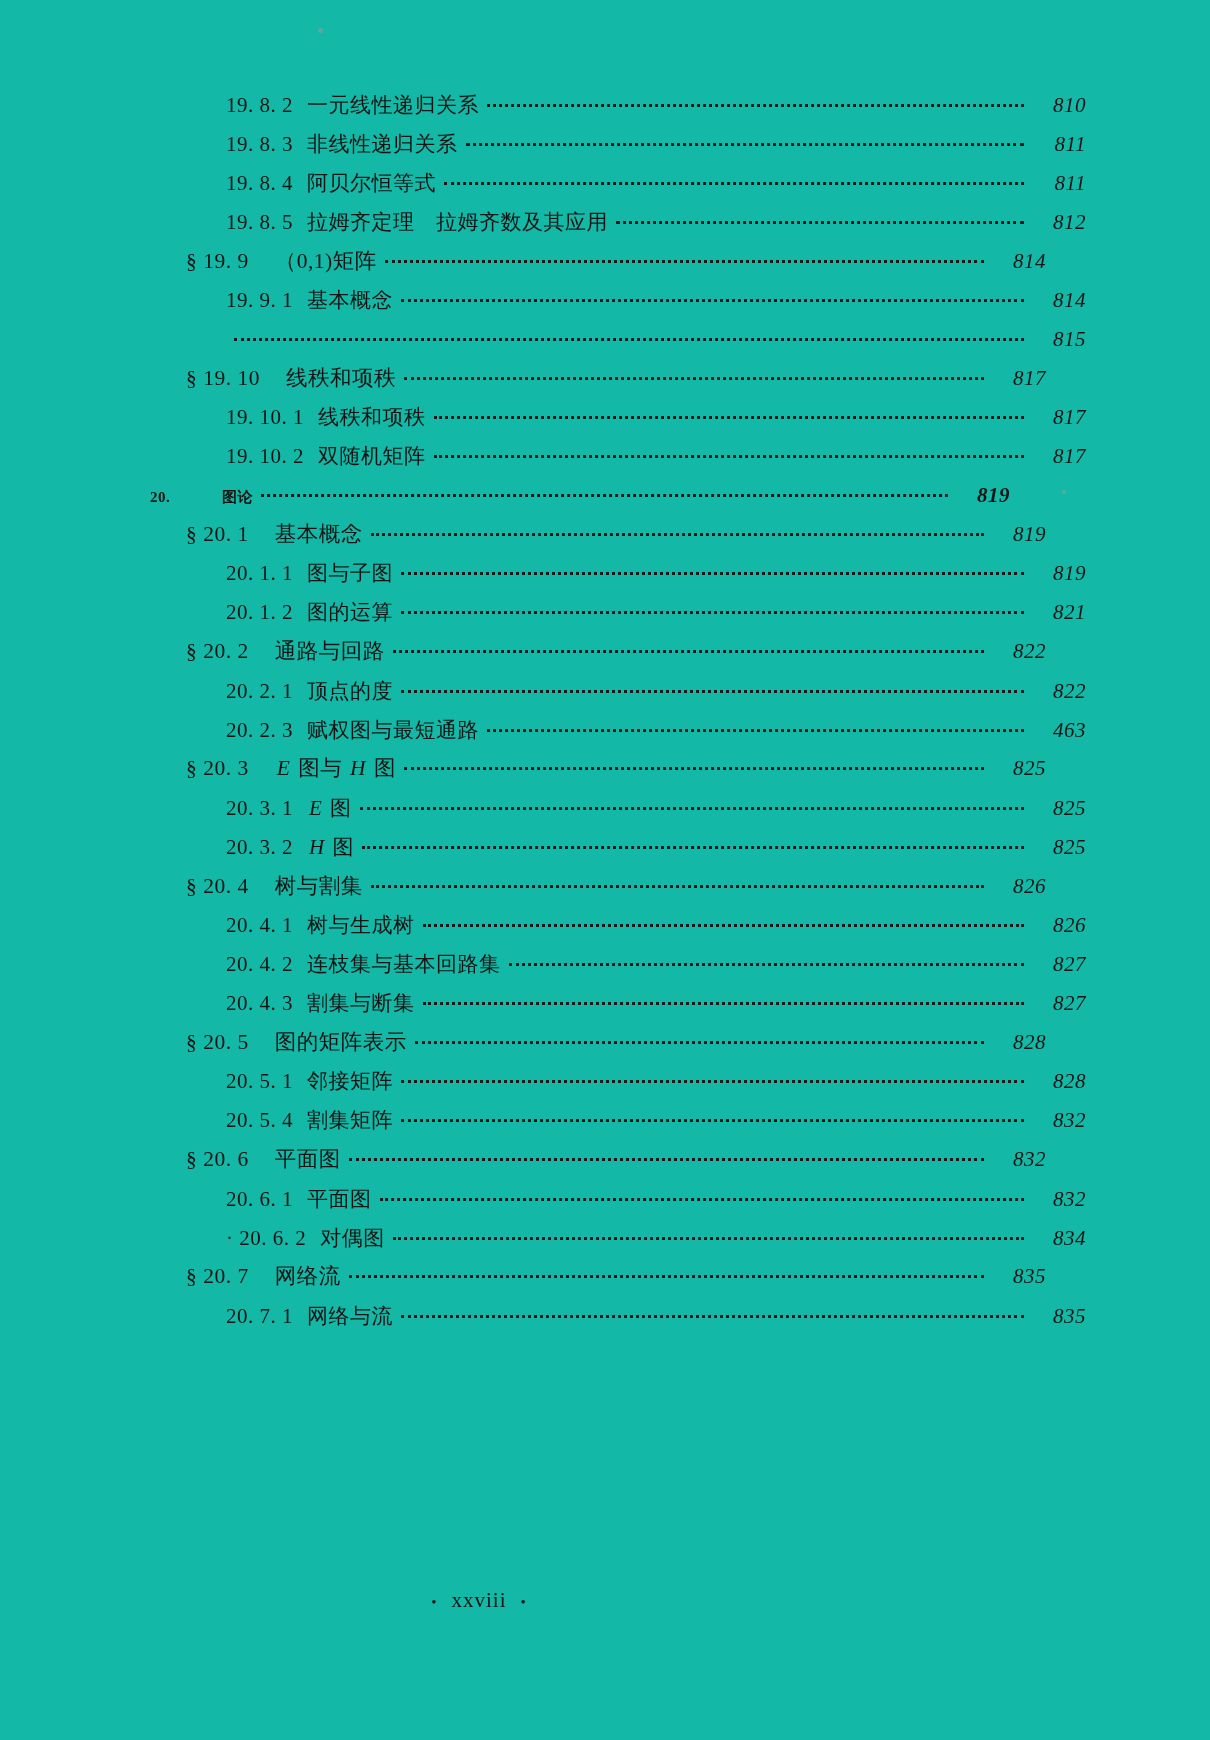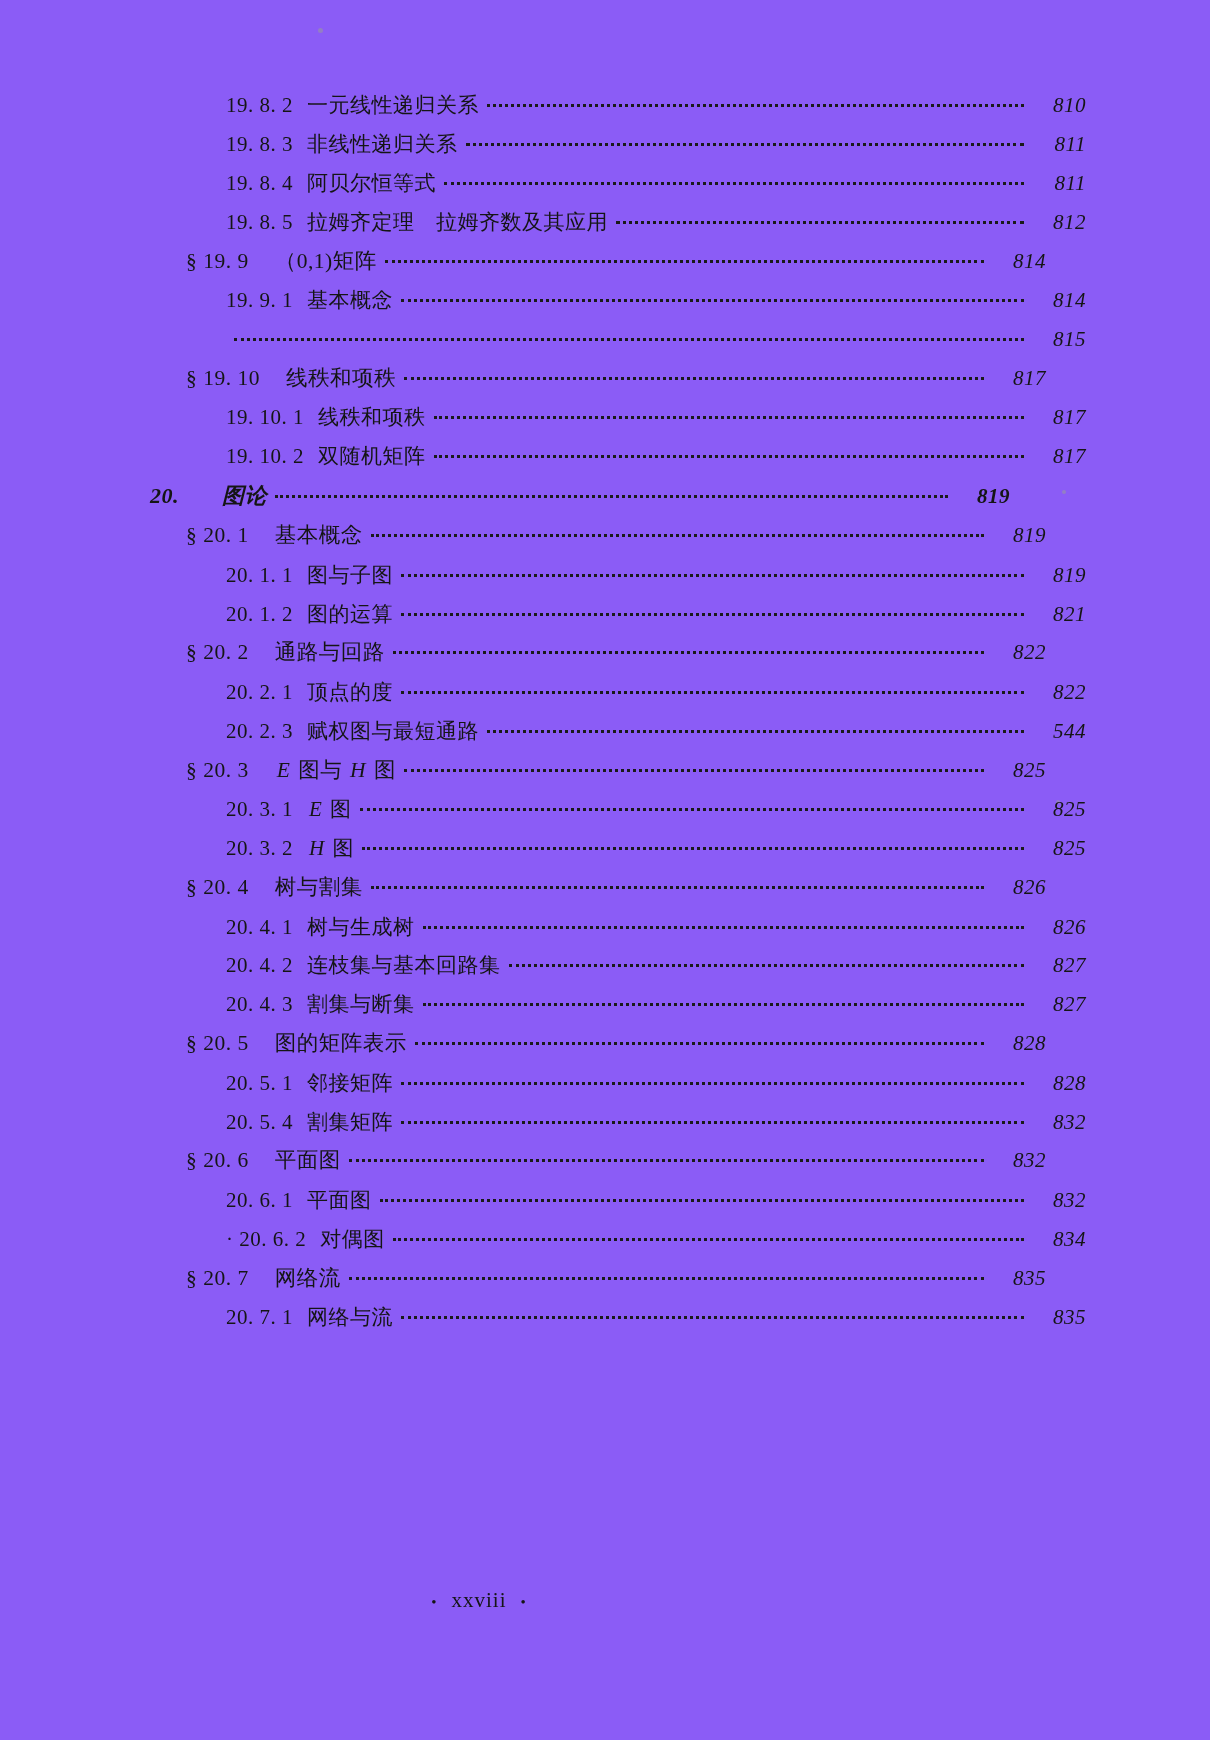--- a/index.html
+++ b/index.html
@@ -13,21 +13,21 @@
     position: relative;
     font-family: "Liberation Serif", "DejaVu Serif", serif;
     color: #151515;
     overflow: hidden;
   }
   .page {
     position: absolute;
     left: 0; top: 0;
     width: 1210px;
     height: 1740px;
-    background: #8b5cf6;
+    background: #14b8a6;
   }
   .toc {
     position: absolute;
     left: 150px;
     top: 92px;
     width: 860px;
   }
   .row {
     display: flex;
     align-items: baseline;
@@ -52,21 +52,21 @@
     white-space: nowrap;
     font-size: 21px;
     min-width: 56px;
     text-align: right;
     letter-spacing: 0.5px;
     font-style: italic;
   }
 
   
   .lvl-chapter { padding-left: 0px; font-weight: bold; }
-  .lvl-chapter .label { font-weight: bold; font-size: 22px; font-style: italic; }
+  .lvl-chapter .label { font-weight: bold; font-size: 15px; }
   .lvl-chapter .page-num { font-weight: bold; }
   .lvl-section { padding-left: 36px; }
   .lvl-section .label { font-size: 21.5px; }
   .lvl-sub { padding-left: 76px; }
   .num-gap { display: inline-block; width: 14px; }
   .wide-gap { display: inline-block; width: 26px; }
   .ital {
     font-style: italic;
     font-family: "Liberation Serif", serif;
     padding: 0 2px;
@@ -182,21 +182,21 @@
         <span class="page-num">822</span>
       </div>
       <div class="row lvl-sub">
         <span class="label"><span>20. 2. 1</span><span class="num-gap"></span><span>顶点的度</span></span>
         <span class="dots"></span>
         <span class="page-num">822</span>
       </div>
       <div class="row lvl-sub">
         <span class="label"><span>20. 2. 3</span><span class="num-gap"></span><span>赋权图与最短通路</span></span>
         <span class="dots"></span>
-        <span class="page-num">544</span>
+        <span class="page-num">463</span>
       </div>
       <div class="row lvl-section">
         <span class="label"><span>§ 20. 3</span><span class="wide-gap"></span><span><span class="ital">E</span> 图与 <span class="ital">H</span> 图</span></span>
         <span class="dots"></span>
         <span class="page-num">825</span>
       </div>
       <div class="row lvl-sub">
         <span class="label"><span>20. 3. 1</span><span class="num-gap"></span><span><span class="ital">E</span> 图</span></span>
         <span class="dots"></span>
         <span class="page-num">825</span>

